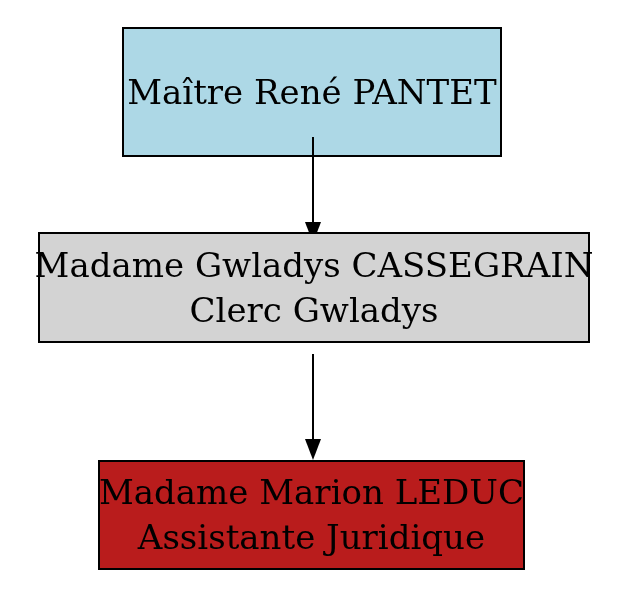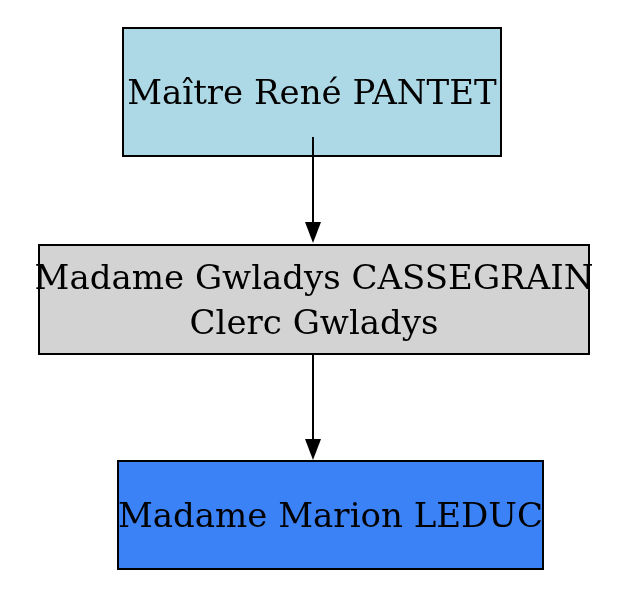--- a/index.html
+++ b/index.html
@@ -31,21 +31,21 @@
     white-space: nowrap;
   }
   .node--pantet {
     left: 122px;
     top: 27px;
     width: 380px;
     height: 130px;
   }
   .node--cassegrain {
     left: 38px;
-    top: 244px;
+    top: 232px;
     width: 552px;
     height: 111px;
   }
   .node--leduc {
     left: 98px;
     top: 460px;
     width: 427px;
     height: 110px;
   }
   .arrow {
@@ -98,17 +98,18 @@
   <div class="node node--cassegrain" style="background-color: rgb(211, 211, 211);">
     <div class="node__line">Madame Gwladys CASSEGRAIN</div>
     <div class="node__line">Clerc Gwladys</div>
   </div>
 
   <div class="arrow arrow--2">
     <div class="arrow__shaft"></div>
     <div class="arrow__head"></div>
   </div>
 
-  <div class="node node--leduc" style="background-color: #3b82f6; margin-left: 19px;">
+  <div class="node node--leduc" style="background-color: #b91c1c;">
     <div class="node__line">Madame Marion LEDUC</div>
+    <div class="node__line">Assistante Juridique</div>
   </div>
 
 </div>
 
 </body></html>

